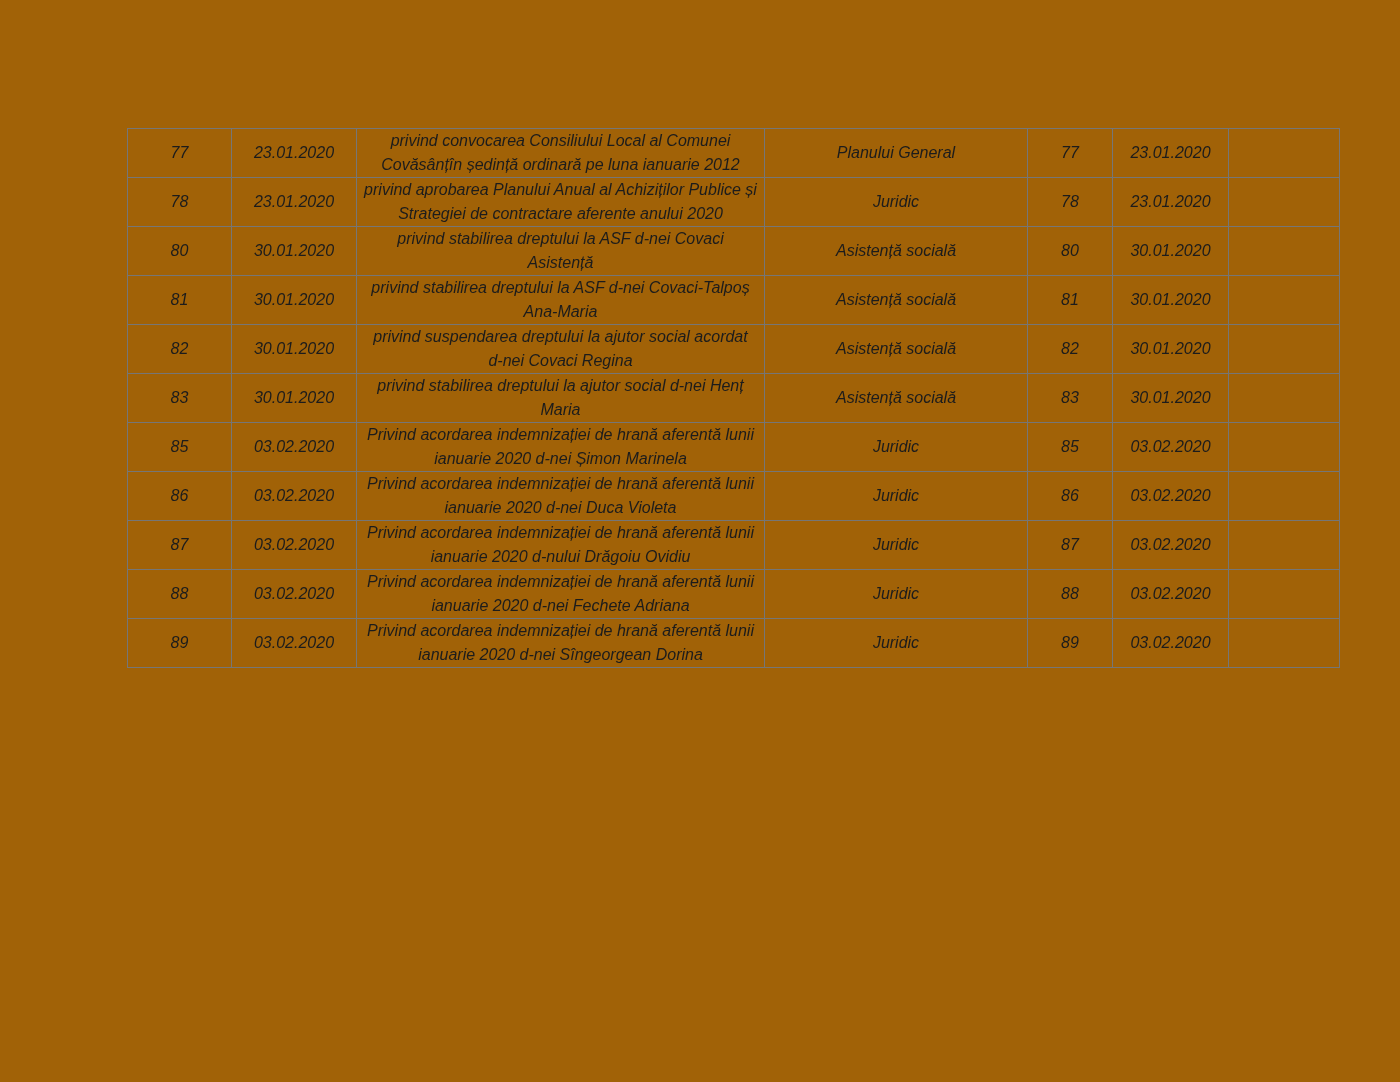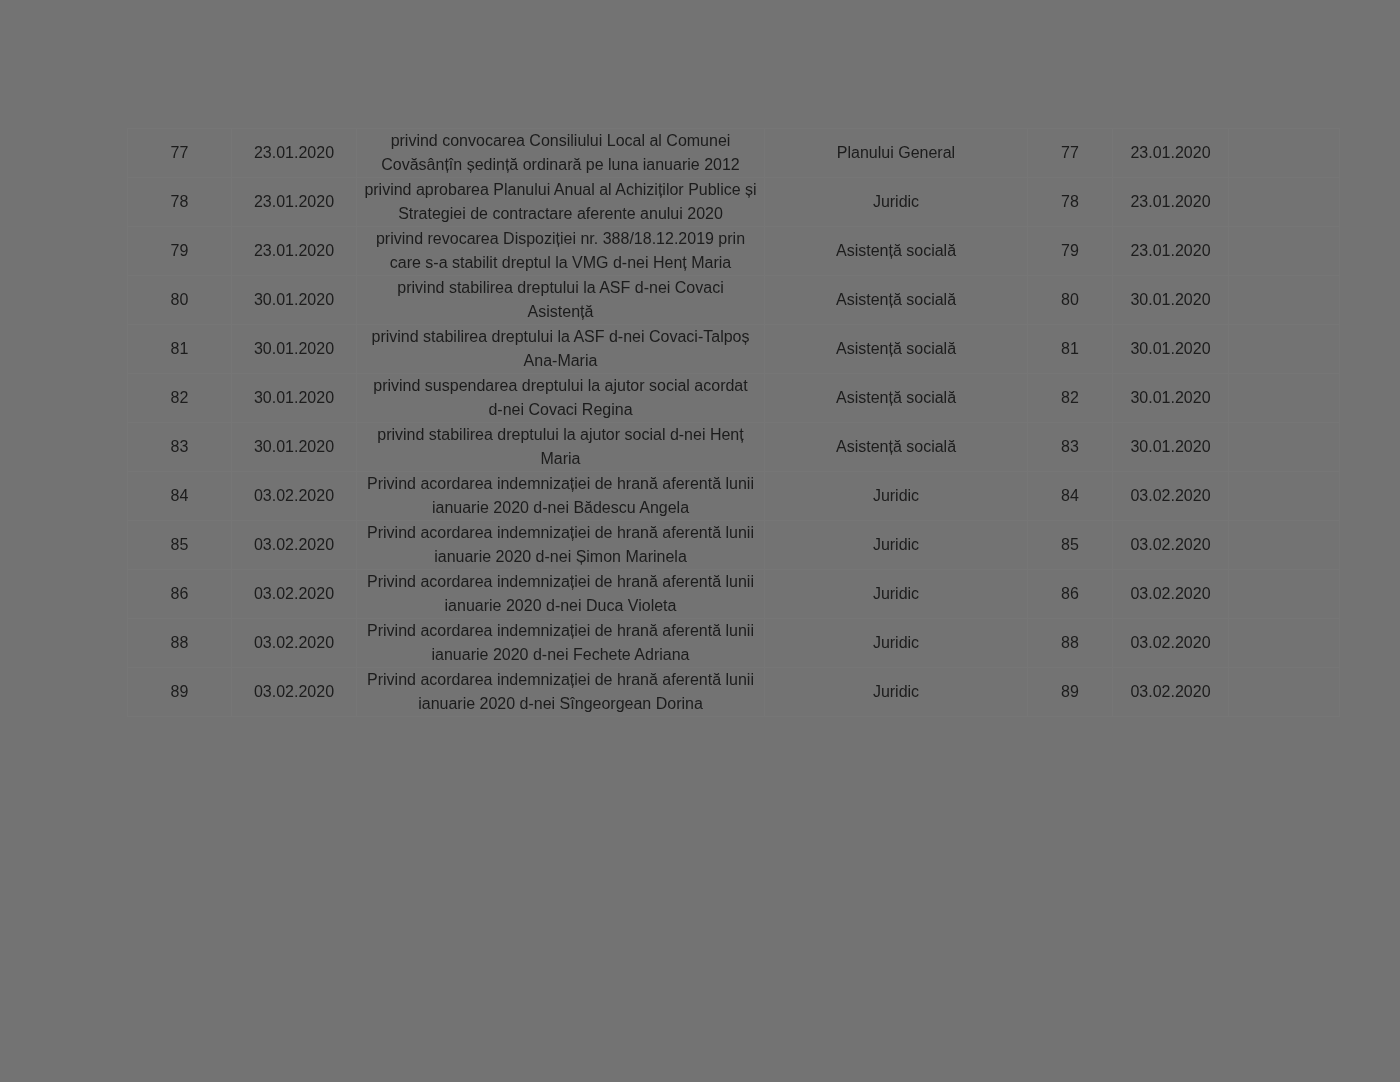--- a/index.html
+++ b/index.html
@@ -4,24 +4,25 @@
 <style>
   html, body {
     margin: 0;
     padding: 0;
     background: #ffffff;
   }
   .page {
     position: relative;
     width: 1400px;
     height: 1082px;
-    background: #737373;
+    background: #a16207;
     font-family: "Liberation Sans", sans-serif;
     color: #1c1c1c;
     overflow: hidden;
+    font-style: italic;
   }
   table.register {
     position: absolute;
     left: 127px;
     top: 128px;
     width: 1212px;
     border-collapse: collapse;
     table-layout: fixed;
   }
   table.register td {
@@ -69,29 +70,20 @@
         <tr>
           <td>78</td>
           <td>23.01.2020</td>
           <td>privind aprobarea Planului Anual al Achiziților Publice și Strategiei de contractare aferente anului 2020</td>
           <td>Juridic</td>
           <td>78</td>
           <td>23.01.2020</td>
           <td></td>
         </tr>
         <tr>
-          <td>79</td>
-          <td>23.01.2020</td>
-          <td>privind revocarea Dispoziției nr. 388/18.12.2019 prin care s-a stabilit dreptul la VMG d-nei Henț Maria</td>
-          <td>Asistență socială</td>
-          <td>79</td>
-          <td>23.01.2020</td>
-          <td></td>
-        </tr>
-        <tr>
           <td>80</td>
           <td>30.01.2020</td>
           <td>privind stabilirea dreptului la ASF d-nei Covaci Asistență</td>
           <td>Asistență socială</td>
           <td>80</td>
           <td>30.01.2020</td>
           <td></td>
         </tr>
         <tr>
           <td>81</td>
@@ -114,43 +106,43 @@
         <tr>
           <td>83</td>
           <td>30.01.2020</td>
           <td>privind stabilirea dreptului la ajutor social d-nei Henț Maria</td>
           <td>Asistență socială</td>
           <td>83</td>
           <td>30.01.2020</td>
           <td></td>
         </tr>
         <tr>
-          <td>84</td>
-          <td>03.02.2020</td>
-          <td>Privind acordarea indemnizației de hrană aferentă lunii ianuarie 2020 d-nei Bădescu Angela</td>
-          <td>Juridic</td>
-          <td>84</td>
-          <td>03.02.2020</td>
-          <td></td>
-        </tr>
-        <tr>
           <td>85</td>
           <td>03.02.2020</td>
           <td>Privind acordarea indemnizației de hrană aferentă lunii ianuarie 2020 d-nei Șimon Marinela</td>
           <td>Juridic</td>
           <td>85</td>
           <td>03.02.2020</td>
           <td></td>
         </tr>
         <tr>
           <td>86</td>
           <td>03.02.2020</td>
           <td>Privind acordarea indemnizației de hrană aferentă lunii ianuarie 2020 d-nei Duca Violeta</td>
           <td>Juridic</td>
           <td>86</td>
+          <td>03.02.2020</td>
+          <td></td>
+        </tr>
+        <tr>
+          <td>87</td>
+          <td>03.02.2020</td>
+          <td>Privind acordarea indemnizației de hrană aferentă lunii ianuarie 2020 d-nului Drăgoiu Ovidiu</td>
+          <td>Juridic</td>
+          <td>87</td>
           <td>03.02.2020</td>
           <td></td>
         </tr>
         <tr>
           <td>88</td>
           <td>03.02.2020</td>
           <td>Privind acordarea indemnizației de hrană aferentă lunii ianuarie 2020 d-nei Fechete Adriana</td>
           <td>Juridic</td>
           <td>88</td>
           <td>03.02.2020</td>

